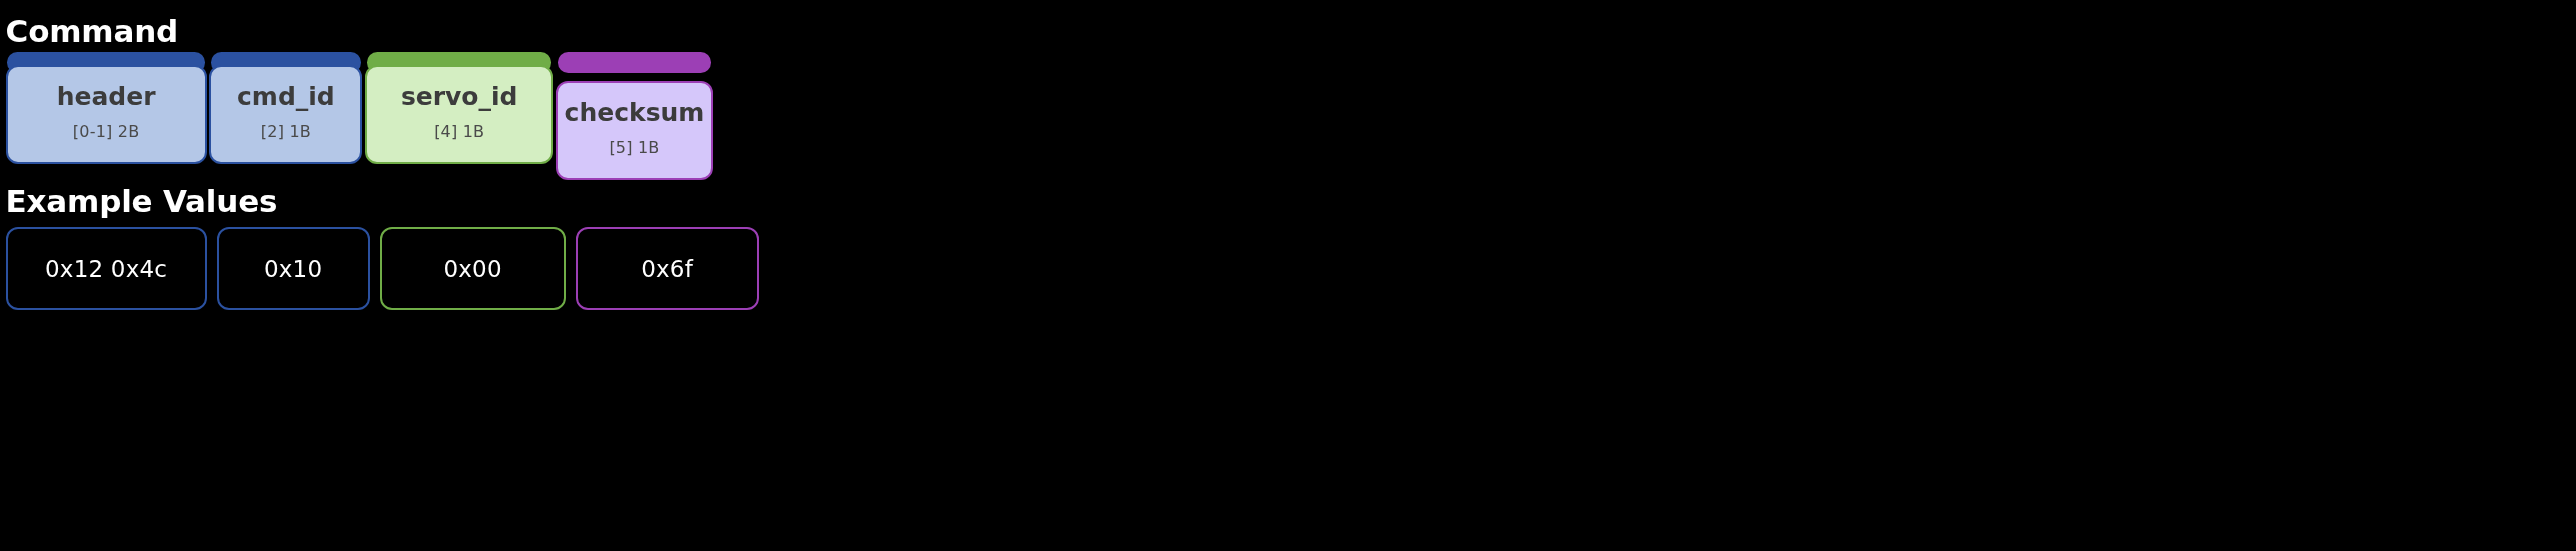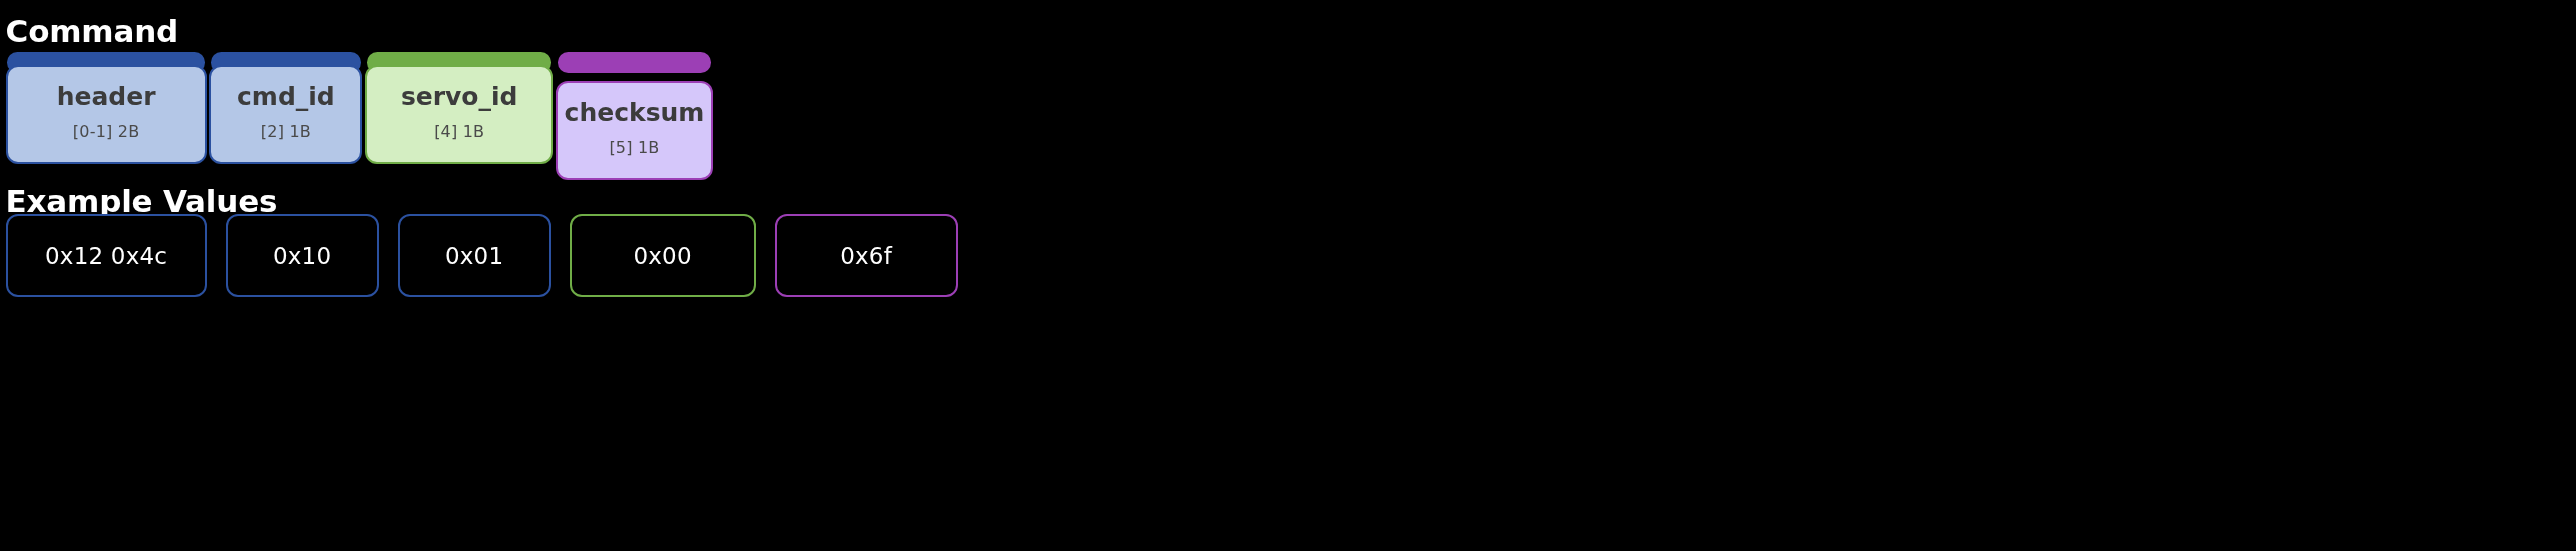--- a/index.html
+++ b/index.html
@@ -92,24 +92,24 @@
     color: #4a4a4a;
     white-space: nowrap;
     text-align: center;
     letter-spacing: 0.2px;
   }
 
   
   .value-row {
     position: absolute;
     left: 5.6px;
-    top: 214px;
+    top: 227px;
     display: flex;
     align-items: flex-start;
-    gap: 19px;
+    gap: 10px;
   }
 
   .value-box {
     background: #000000;
     border-style: solid;
     border-width: 2.8px;
     border-radius: 12px;
     box-sizing: border-box;
     height: 83px;
     display: flex;
@@ -164,23 +164,20 @@
 
   <div class="section-title" id="title-example">Example Values</div>
 
   <div class="value-row">
       <div class="value-box" style="width: 201px; border-color: rgb(43, 81, 160);">
         <div class="value-text">0x12 0x4c</div>
       </div>
       <div class="value-box" style="width: 153px; border-color: rgb(43, 81, 160);">
         <div class="value-text">0x10</div>
       </div>
-      <div class="value-box" style="width: 153px; border-color: rgb(43, 81, 160);">
-        <div class="value-text">0x01</div>
-      </div>
       <div class="value-box" style="width: 186px; border-color: rgb(112, 173, 71);">
         <div class="value-text">0x00</div>
       </div>
       <div class="value-box" style="width: 183px; border-color: rgb(156, 63, 181);">
         <div class="value-text">0x6f</div>
       </div>
     </div>
 
 </div>
 

